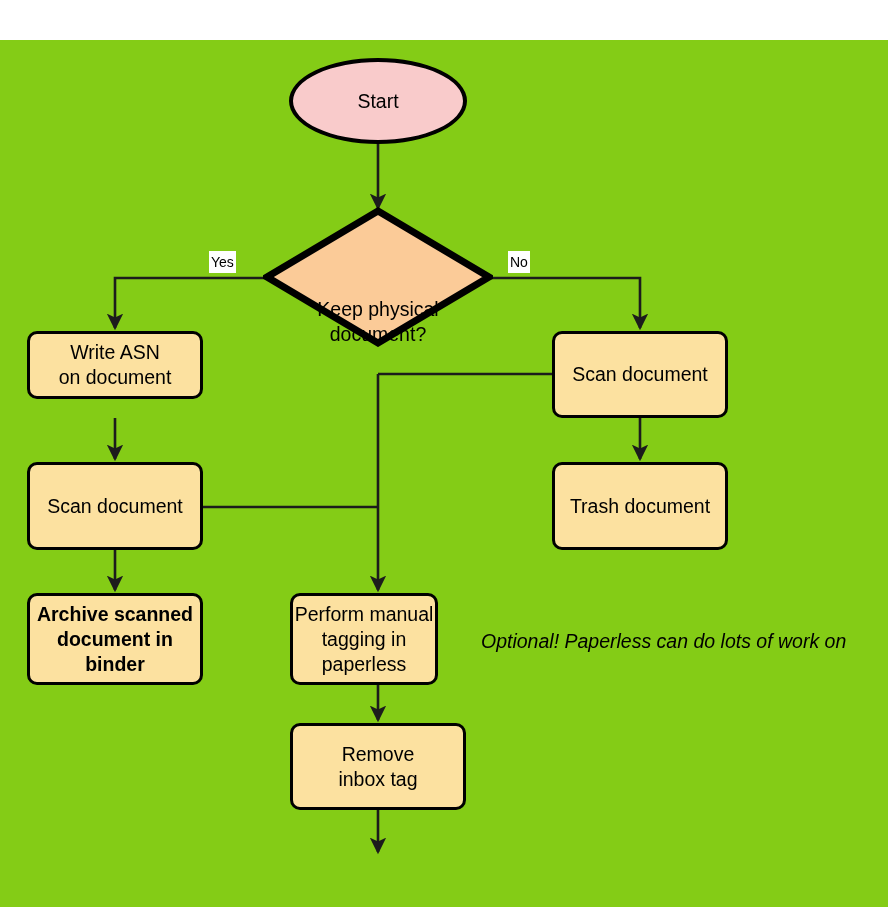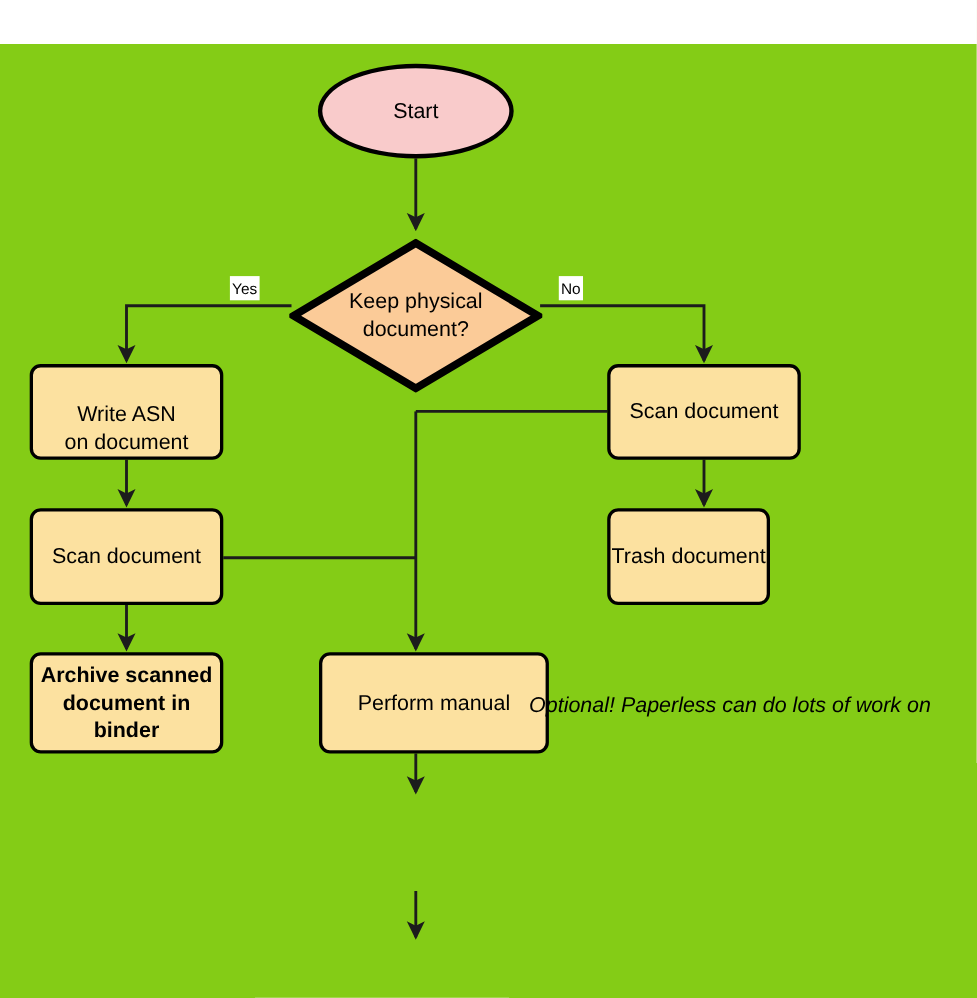--- a/index.html
+++ b/index.html
@@ -119,34 +119,34 @@
       <path d="M 378 645 L 378 680" marker-end="url(#arrow)"></path>
 
       <path d="M 378 770 L 378 812" marker-end="url(#arrow)"></path>
     </g>
   </svg>
 
   <div class="node node-terminator" style="left:289px; top:18px; width:178px; height:86px;">
     <span>Start</span>
   </div>
 
-  <div class="node node-decision" style="left:263px; top:177px; width:230px; height:140px;">
+  <div class="node node-decision" style="left:263px; top:167px; width:230px; height:140px;align-items:flex-end;">
     <svg class="decision-shape" viewBox="0 0 230 140" preserveAspectRatio="none">
       <polygon points="115,4 226,70 115,136 4,70" fill="#FBCB98" stroke="#000000" stroke-width="7" stroke-linejoin="miter"></polygon>
     </svg>
     <div class="decision-label">
       <div>Keep physical</div>
       <div>document?</div>
     </div>
   </div>
 
   <div class="edge-label" style="left:209px; top:211px;">Yes</div>
   <div class="edge-label" style="left:508px; top:211px;">No</div>
 
-  <div class="node node-process" style="left:27px; top:291px; width:176px; height:87px;align-items:flex-end;">
+  <div class="node node-process" style="left:27px; top:291px; width:176px; height:68px;">
     <div>
       <div>Write ASN</div>
       <div>on document</div>
     </div>
   </div>
 
   <div class="node node-process" style="left:27px; top:422px; width:176px; height:88px;">
     <span>Scan document</span>
   </div>
 
@@ -155,29 +155,37 @@
       <div>Archive scanned</div>
       <div>document in</div>
       <div>binder</div>
     </div>
   </div>
 
   <div class="node node-process" style="left:552px; top:291px; width:176px; height:87px;">
     <span>Scan document</span>
   </div>
 
-  <div class="node node-process" style="left:552px; top:422px; width:148px; height:88px;">
+  <div class="node node-process" style="left:552px; top:422px; width:176px; height:88px;">
     <span>Trash document</span>
   </div>
 
-  <div class="node node-process" style="left:290px; top:553px; width:209px; height:92px;">
+  <div class="node node-process" style="left:290px; top:553px; width:148px; height:92px;">
     <div>
       <div>Perform manual</div>
+      <div>tagging in</div>
+      <div>paperless</div>
     </div>
   </div>
 
+  <div class="node node-process" style="left:290px; top:683px; width:176px; height:87px;">
+    <div>
+      <div>Remove</div>
+      <div>inbox tag</div>
+    </div>
+  </div>
 
 
   <div class="note" style="left:481px; top:588px; width:400px;font-style:italic;">
     <div>Optional! Paperless can do lots of work on</div>
   </div>
 
 </div>
 
 </body></html>

